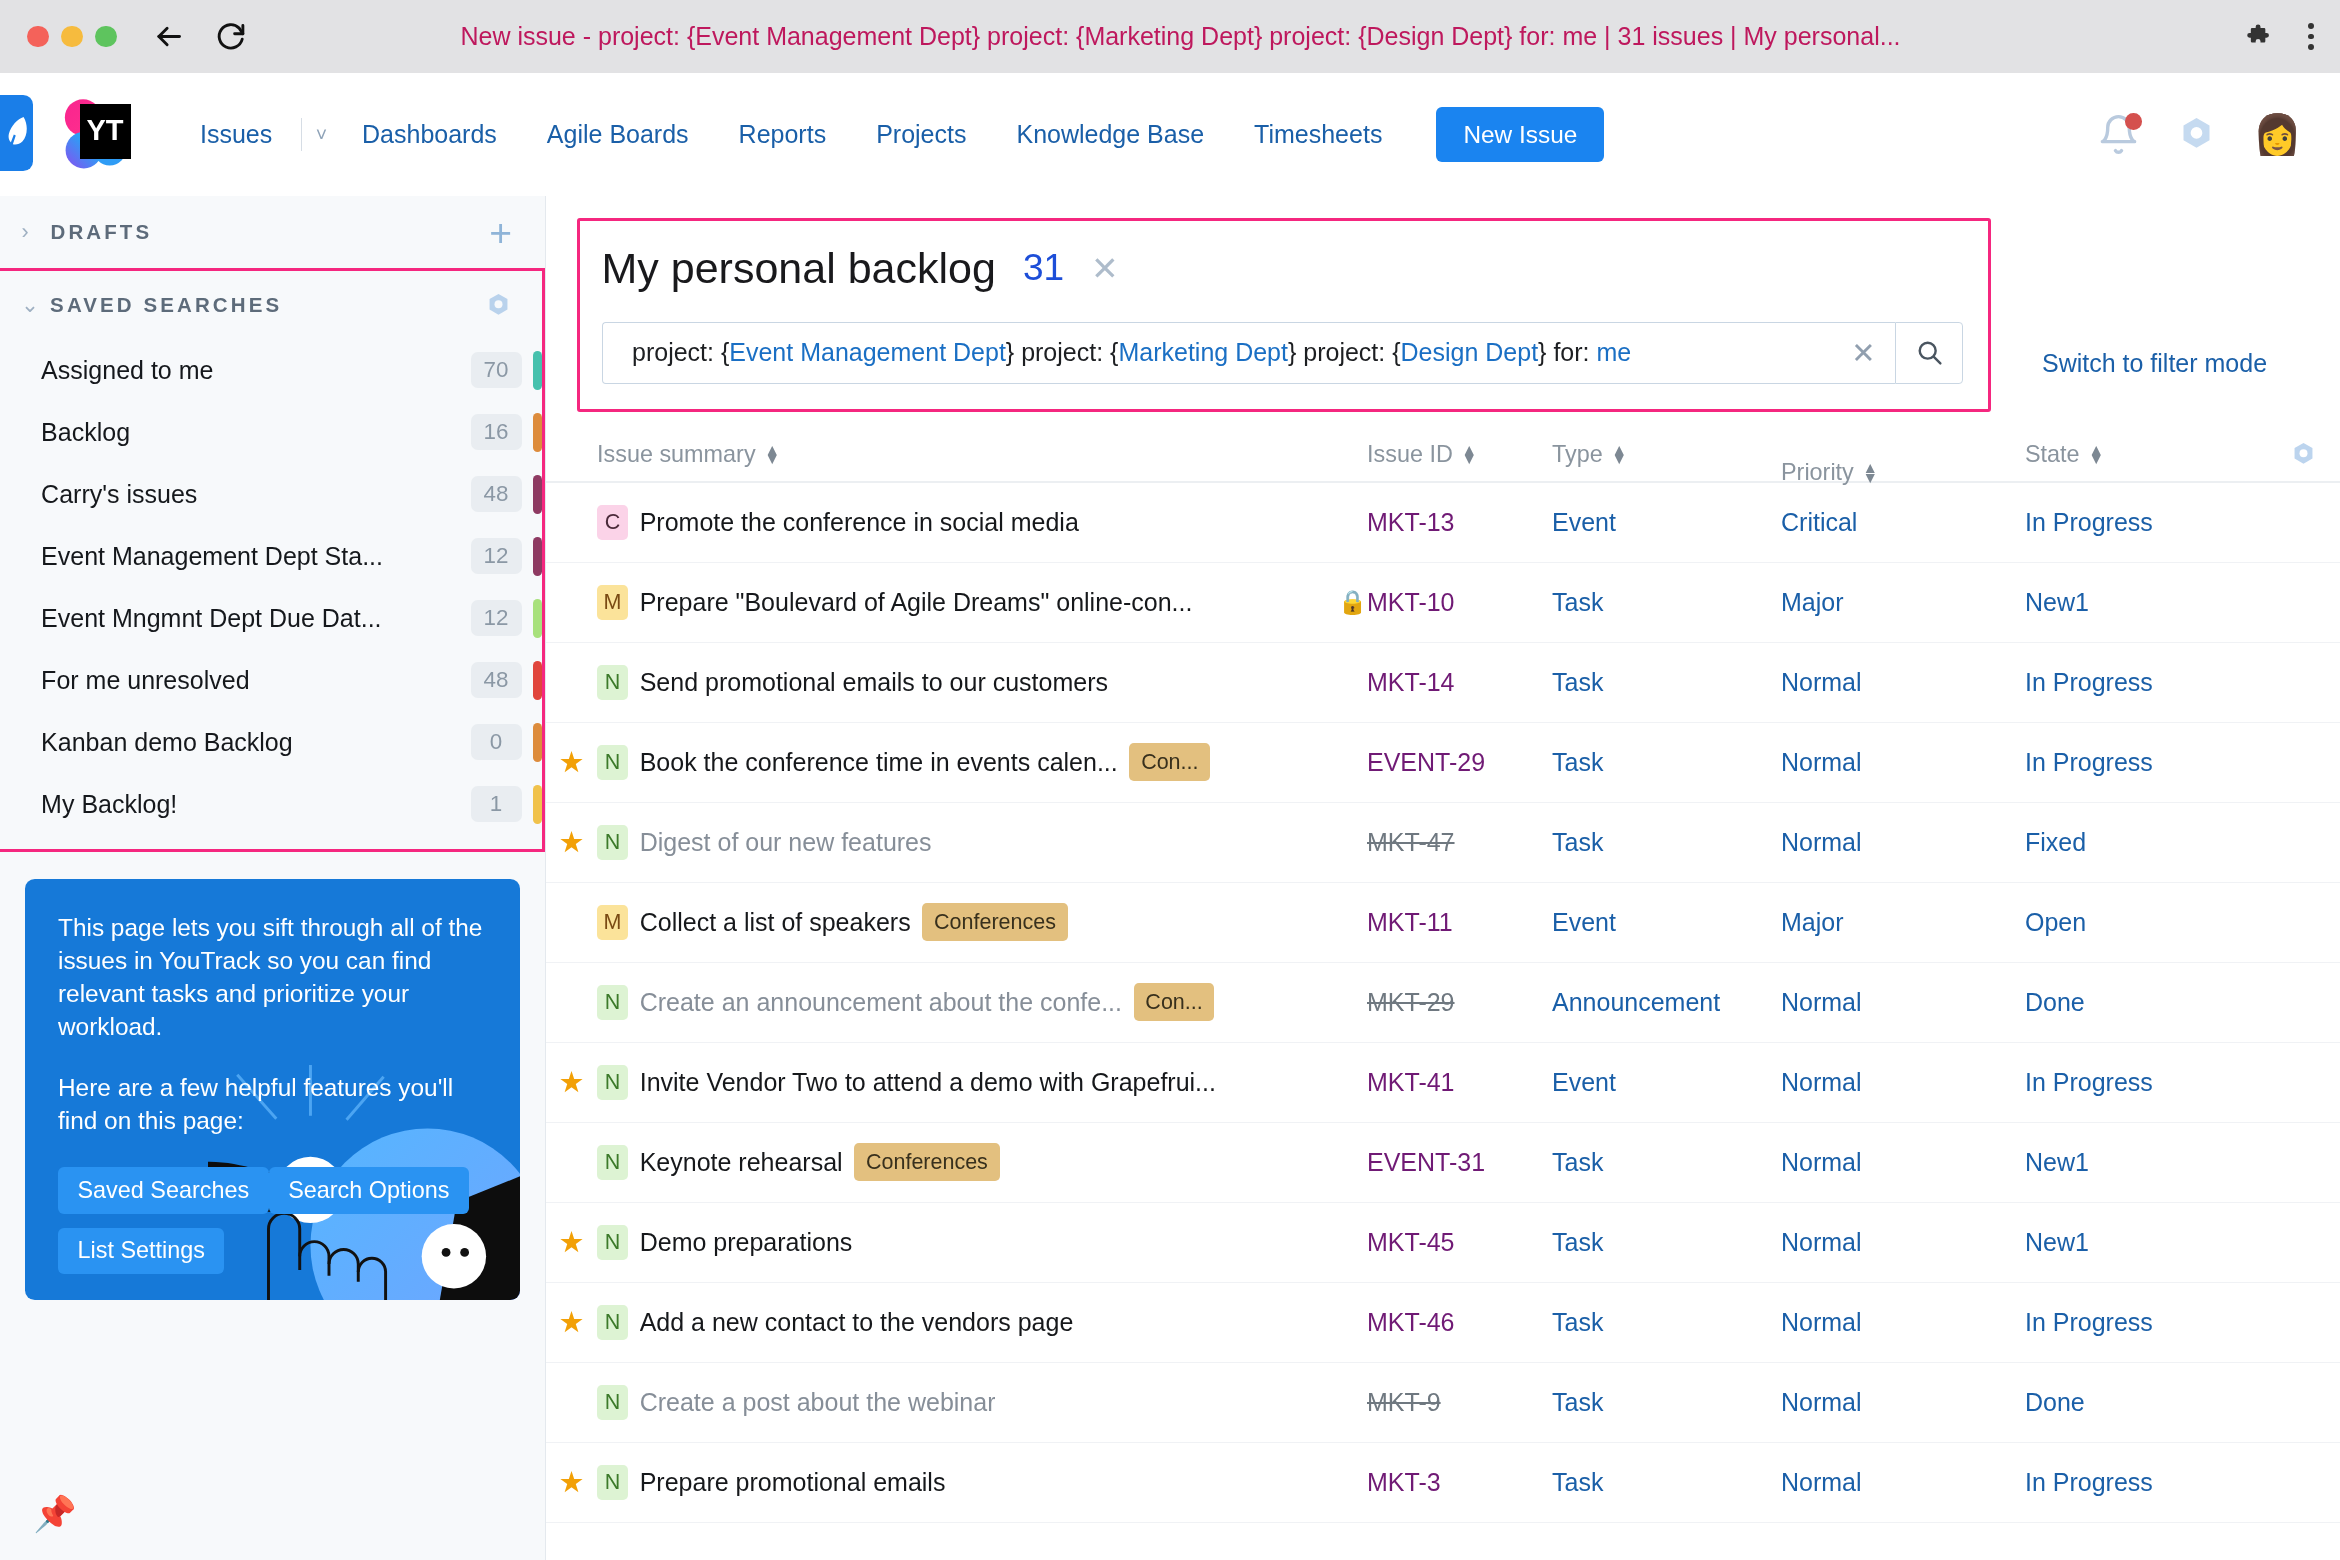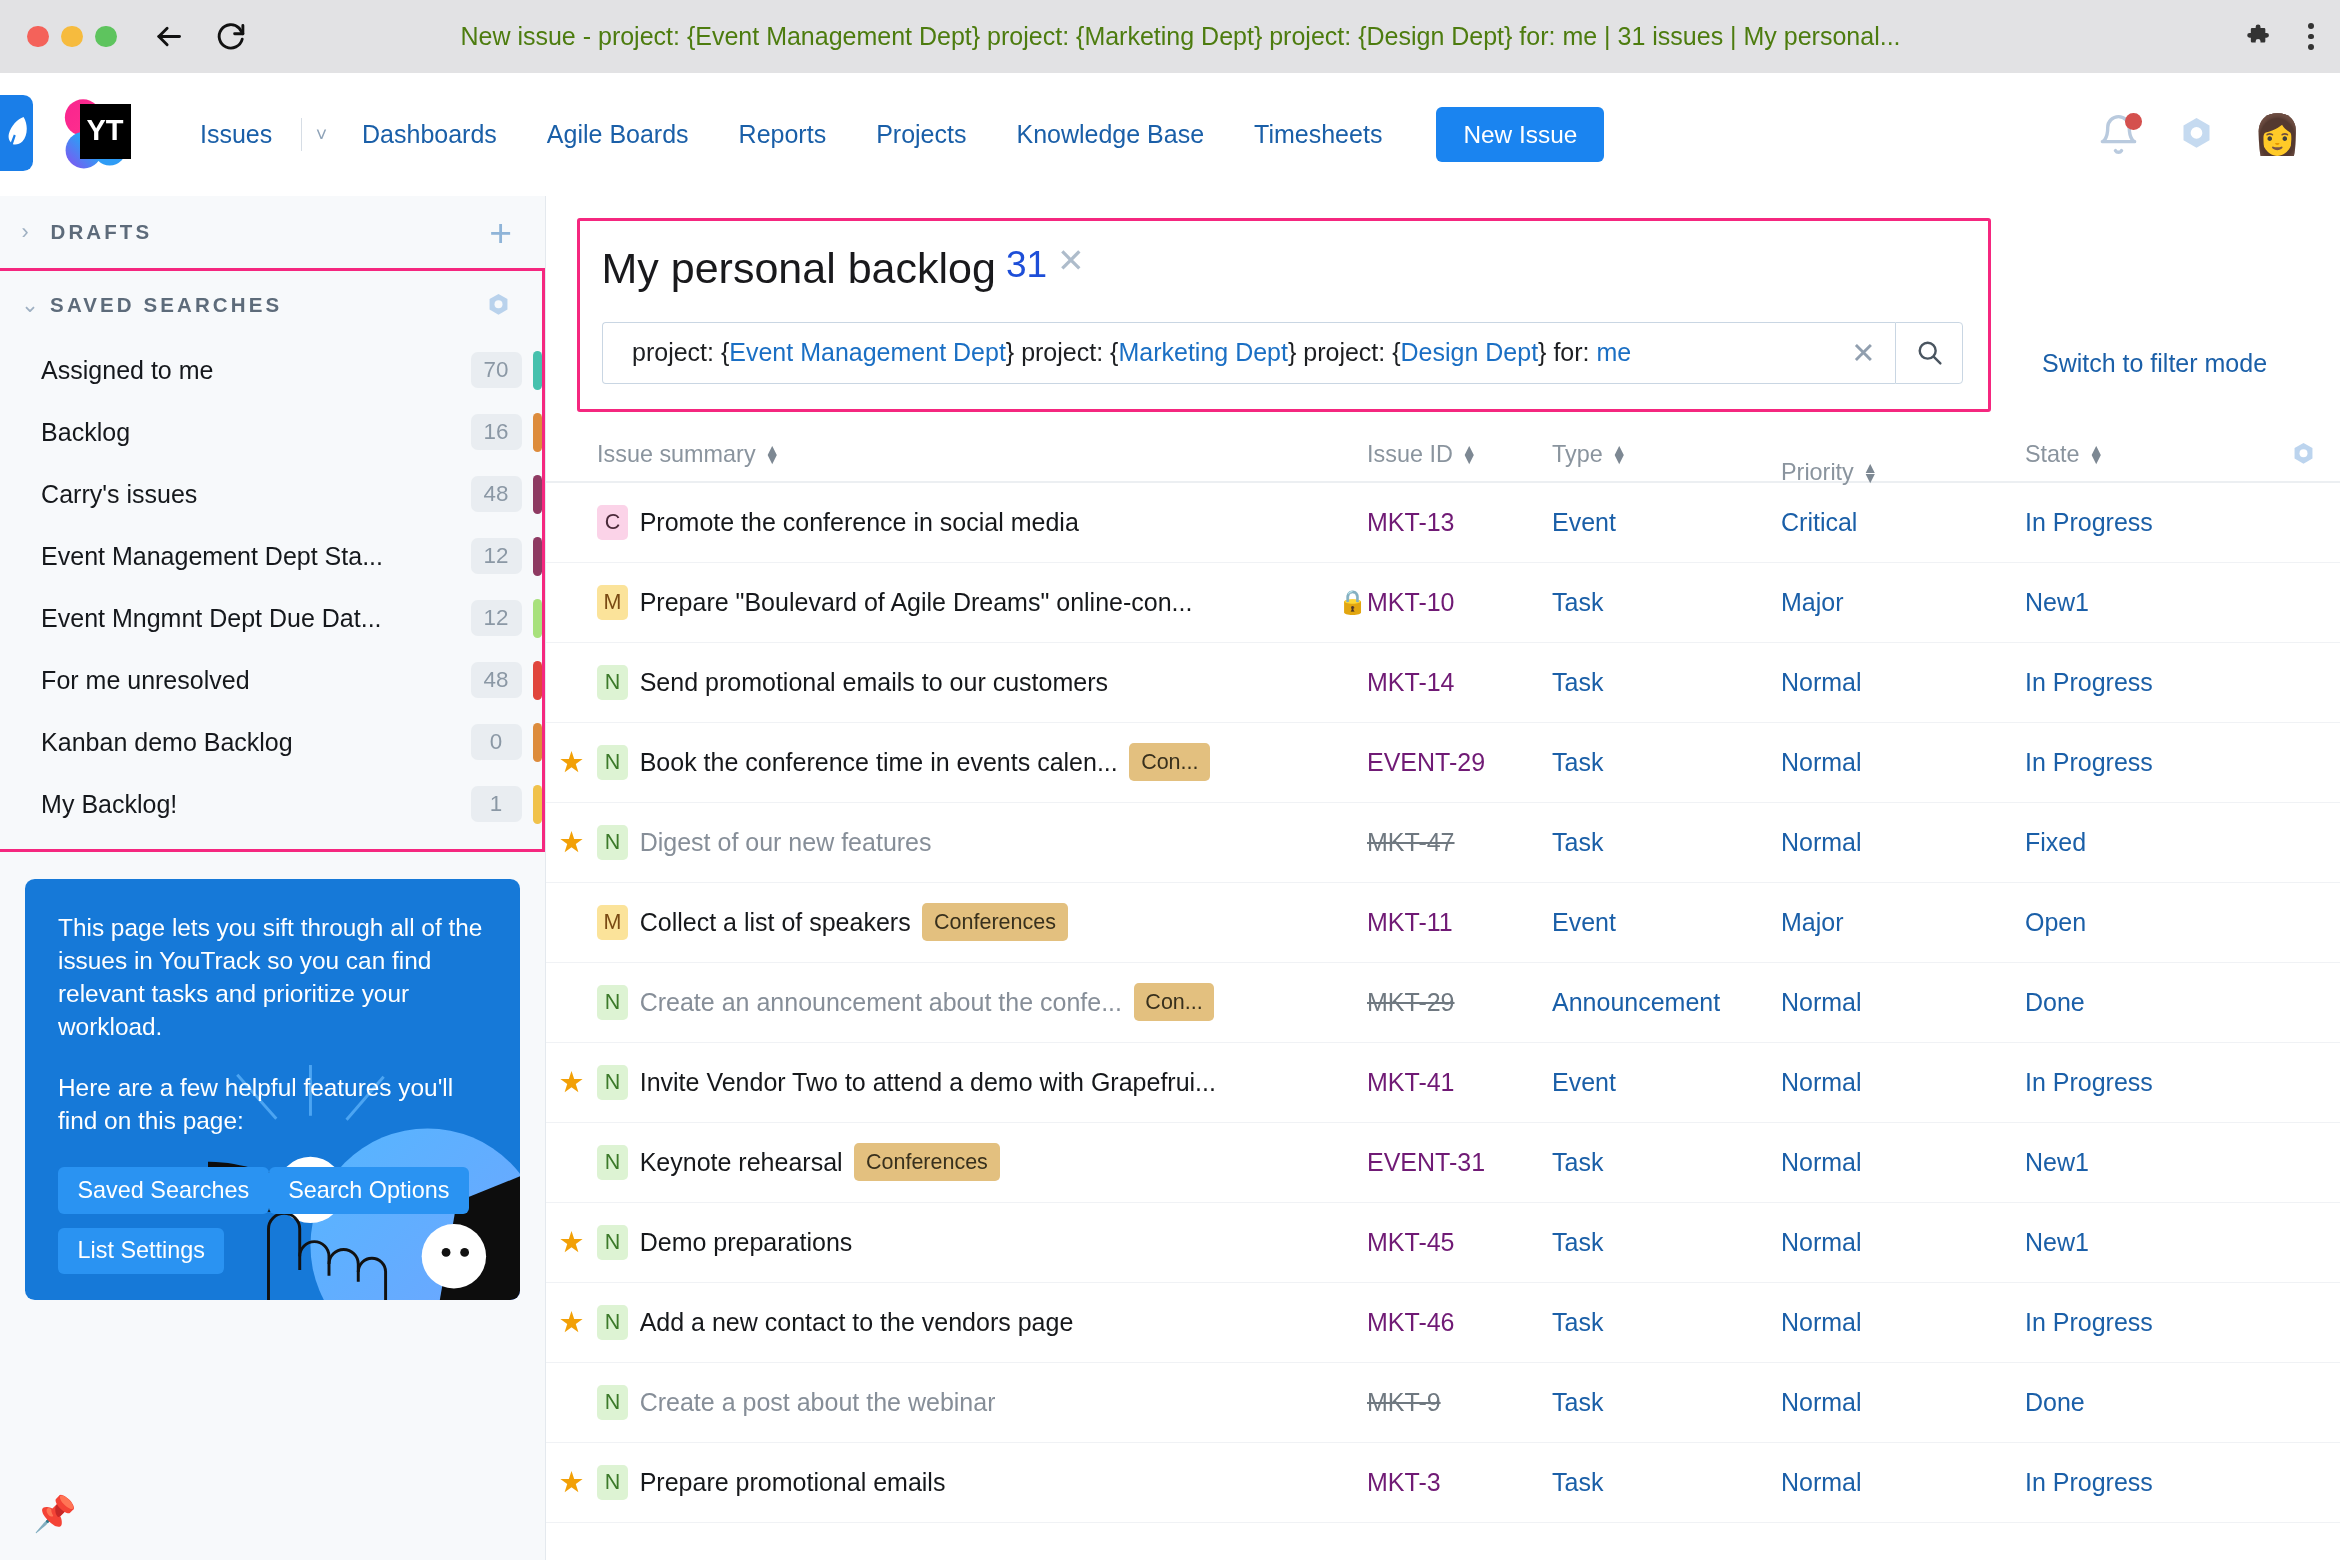--- a/index.html
+++ b/index.html
@@ -18,21 +18,21 @@
   }
   .traffic { display: flex; gap: 12.7px; align-items: center; }
   .dot { width: 21.5px; height: 21.5px; border-radius: 50%; }
   .dot.red { background: #f4625a; }
   .dot.yellow { background: #f6bb3e; }
   .dot.green { background: #5ec45e; }
   .nav-arrows { display: flex; gap: 29px; margin-left: 35px; align-items: center; }
   .chrome-icon { width: 33px; height: 33px; color: #111; }
   .tab-title {
     position: absolute; left: 0; right: 0; text-align: center;
-    font-size: 25px; color: #4d7c0f; pointer-events: none;
+    font-size: 25px; color: #be185d; pointer-events: none;
     white-space: nowrap; overflow: hidden; text-overflow: ellipsis;
     padding: 0 371px;
     margin-left: 20px;
   }
   .chrome-right {
     margin-left: auto; display: flex; align-items: center; gap: 33px;
   }
   .puzzle { width: 29px; height: 29px; color: #333; }
   .kebab { display: flex; flex-direction: column; gap: 4.9px; }
   .kebab i { width: 5.9px; height: 5.9px; border-radius: 50%; background: #333; display: block; }
@@ -135,21 +135,21 @@
     position: absolute; left: 33px; bottom: 25px; color: #c3d3e2; font-size: 35px;
   }
 
   
   .main { flex: 1; background: #fff; display: flex; flex-direction: column; min-width: 0; }
   .query-zone { display: flex; align-items: flex-start; padding: 21.5px 0 0 0; }
   .query-box {
     border: 3.9px solid #f5277f; border-radius: 2.9px; margin-left: 31px;
     padding: 17.6px 25px 25px 21.5px; width: 1414px;
   }
-  .title-row { display: flex; align-items: flex-start; gap: 10px; padding: 5.9px 0 29px 0; }
+  .title-row { display: flex; align-items: center; gap: 27px; padding: 5.9px 0 29px 0; }
   .page-title { font-size: 43px; color: #19191c; font-weight: normal; }
   .page-count { font-size: 37px; color: #1d4ed8; }
   .title-x { font-size: 33px; color: #aebccb; cursor: pointer; line-height: 1; }
   .search-row { display: flex; align-items: stretch; }
   .search-field {
     flex: 1; border: 1px solid #c9d6e3; border-right: none; border-radius: 3.9px 0 0 3.9px;
     background: #fff; display: flex; align-items: center; padding: 0 19.5px 0 21.5px;
     height: 62px; min-width: 0;
   }
   .search-text {

